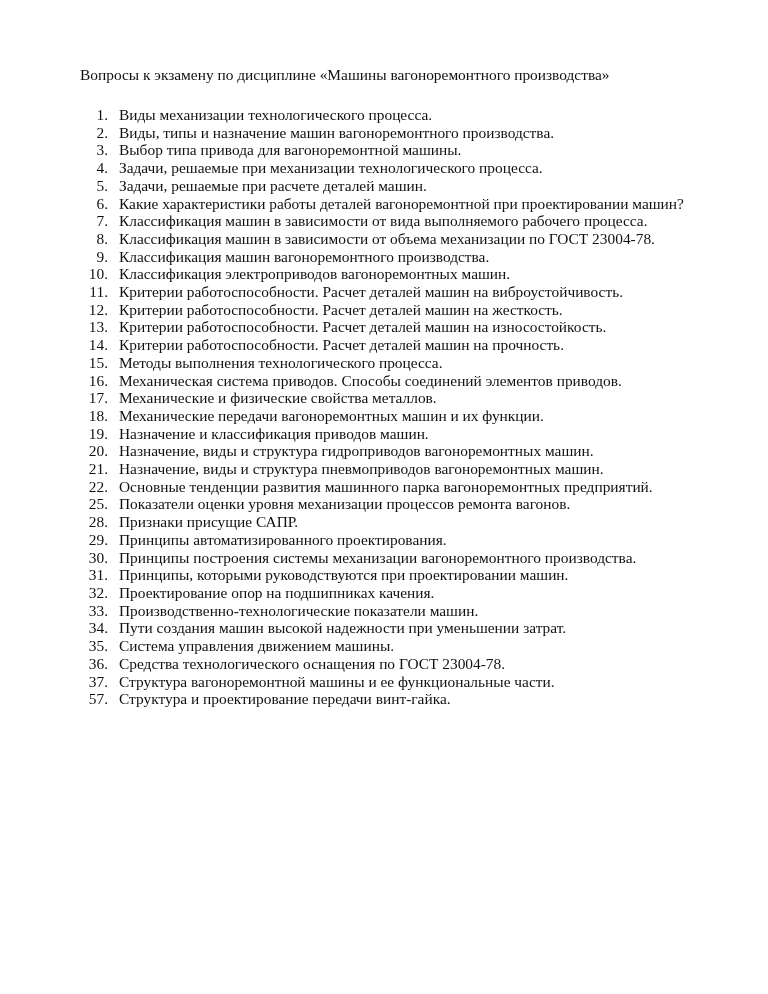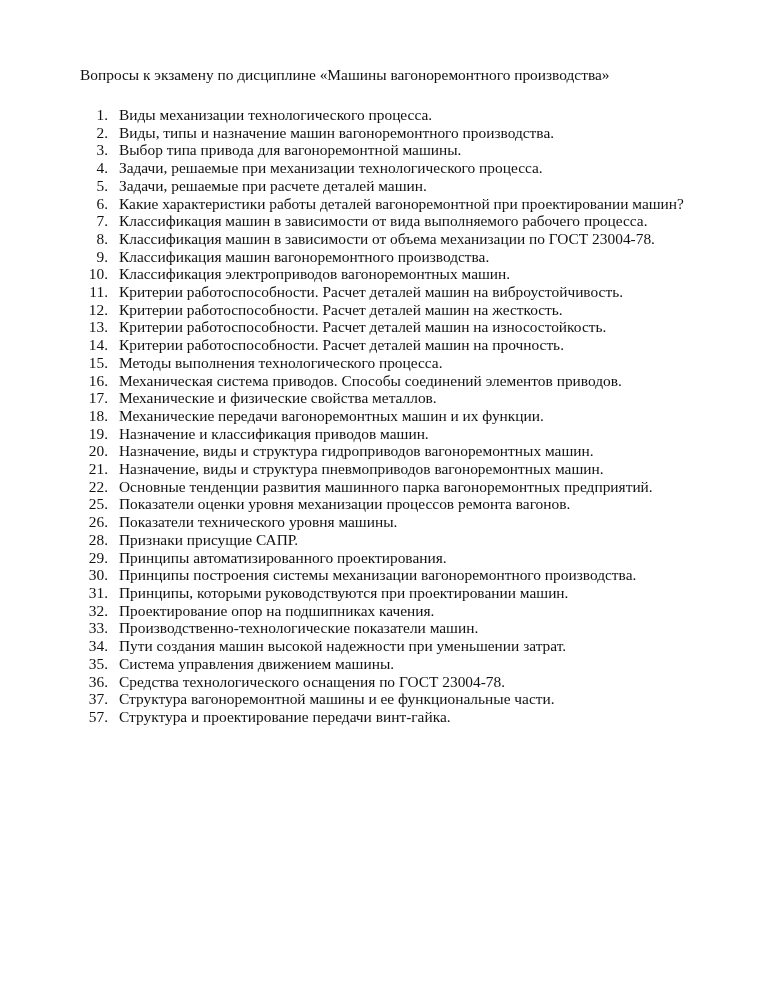--- a/index.html
+++ b/index.html
@@ -148,24 +148,20 @@
       </li>
       <li class="qitem">
         <span class="qnum">22.</span>
         <span class="qtext">Основные тенденции развития машинного парка вагоноремонтных предприятий.</span>
       </li>
       <li class="qitem">
         <span class="qnum">25.</span>
         <span class="qtext">Показатели оценки уровня механизации процессов ремонта вагонов.</span>
       </li>
       <li class="qitem">
-        <span class="qnum">26.</span>
-        <span class="qtext">Показатели технического уровня машины.</span>
-      </li>
-      <li class="qitem">
         <span class="qnum">28.</span>
         <span class="qtext">Признаки присущие САПР.</span>
       </li>
       <li class="qitem">
         <span class="qnum">29.</span>
         <span class="qtext">Принципы автоматизированного проектирования.</span>
       </li>
       <li class="qitem">
         <span class="qnum">30.</span>
         <span class="qtext">Принципы построения системы механизации вагоноремонтного производства.</span>

